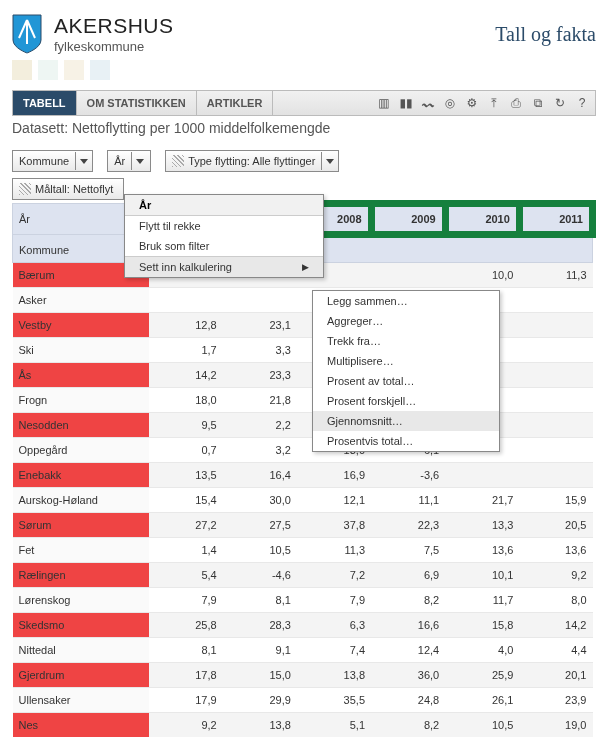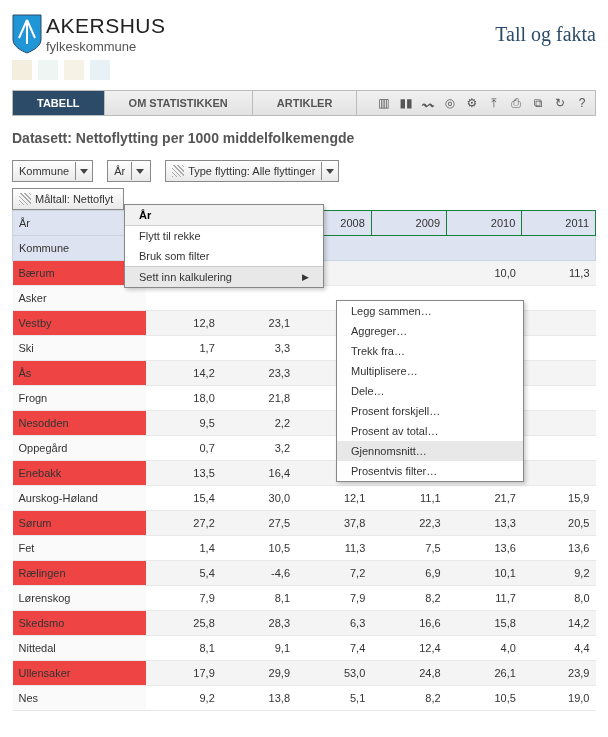--- a/index.html
+++ b/index.html
@@ -1,56 +1,56 @@
 <!DOCTYPE html>
 <html><head>
 <meta charset="utf-8">
 <style>
 html,body{margin:0;padding:0;font-family:Verdana,Arial,sans-serif;font-size:11px;color:#333;background:#fff;width:608px}
 .page{width:608px;padding:14px 12px 12px 12px;box-sizing:border-box}
 .header{display:flex;align-items:center;justify-content:space-between;margin-bottom:6px}
-.brand{display:flex;align-items:center;gap:4px}
+.brand{display:flex;align-items:center;gap:12px}
 .brand-text{display:flex;flex-direction:column;line-height:1}
 .brand-name{font-size:21px;letter-spacing:.5px;font-weight:400;color:#222}
 .brand-sub{font-size:13px;color:#555;margin-top:4px}
 .header-right{font-size:20px;color:#2b4b69;font-family:Georgia,serif}
 .decor{height:24px;margin:4px 0 6px 0;display:flex;gap:6px}
 .decor span{width:20px;height:20px;background:#f3eedd}
 .decor span:nth-child(2){background:#eef6f3}
 .decor span:nth-child(3){background:#f7f2e6}
 .decor span:nth-child(4){background:#e8f1f5}
 .tabs{display:flex;align-items:center;background:linear-gradient(#f1f1f1,#e2e2e2);border:1px solid #bbb;height:24px}
-.tab{padding:0 24px;height:100%;display:flex;align-items:center;font-size:11px;font-weight:bold;color:#555;border-right:1px solid #bbb;cursor:pointer}
+.tab{padding:0 10px;height:100%;display:flex;align-items:center;font-size:11px;font-weight:bold;color:#555;border-right:1px solid #bbb;cursor:pointer}
 .tab.active{background:#2b4b69;color:#fff}
 .toolbar{margin-left:auto;display:flex;align-items:center;gap:8px;padding:0 6px}
 .toolbar .ico{width:14px;height:14px;display:flex;align-items:center;justify-content:center;color:#555;cursor:pointer;font-size:12px}
-h2.title{font-size:14px;font-weight:bold;color:#555;margin:14px 0 14px 0}
+h2.title{font-size:14px;font-weight:normal;color:#555;margin:4px 0 14px 0}
 .controls{display:flex;gap:14px;align-items:center;margin-bottom:6px}
 .dd{display:flex;align-items:center;border:1px solid #8a8a8a;background:linear-gradient(#fff,#e9e9e9);height:20px;font-size:11px;padding:0 0 0 6px;cursor:pointer}
 .dd .ddbtn{width:16px;height:18px;margin-left:6px;border-left:1px solid #8a8a8a;display:flex;align-items:center;justify-content:center}
 .dd.small{width:66px}
 .dash{display:inline-block;width:12px;height:12px;background-image:repeating-linear-gradient(45deg,#aaa 0 1px,transparent 1px 3px);margin-right:4px}
 .controls2{display:flex;align-items:center;margin-bottom:0}
 .tablewrap{position:relative}
 table{border-collapse:collapse;width:100%;font-size:11px}
 th,td{padding:3px 6px;text-align:right;border-bottom:1px solid #e8e8e8;height:18px}
 td:first-child,th:first-child{text-align:left;width:120px}
-thead th{background:#dde3f0;color:#333;font-weight:normal;border:1px solid #15803d}
+thead th{background:#dde3f0;color:#333;font-weight:bold;border:7px solid #15803d}
 .rowhead{background:#dde3f0;text-align:left;font-weight:normal;border:1px solid #cbd2e0}
 tbody tr:nth-child(odd){background:#f4f4f4}
 tbody tr:nth-child(even){background:#fff}
 tbody td:first-child{background:#ef4444}
 tbody tr:nth-child(even) td:first-child{background:#fafafa}
 .menu{position:absolute;background:#fff;border:1px solid #888;box-shadow:2px 2px 4px rgba(0,0,0,.2);font-size:11px;z-index:10}
 .menu .mi{padding:4px 14px 4px 14px;white-space:nowrap;cursor:pointer;display:flex;align-items:center;justify-content:space-between;gap:20px}
 .menu .mi:hover,.menu .mi.hover{background:#e8e8e8}
 .menu .mi.sep-before{border-top:1px solid #ccc}
 .menu .mi.heading{color:#000;font-weight:bold;background:#f1f1f1}
 .menu1{left:112px;top:-6px;width:198px}
-.menu2{left:324px;top:90px;width:186px}
+.menu2{left:300px;top:90px;width:186px}
 .arrow{font-size:9px;color:#333}
 svg.shield{width:30px;height:40px}
 .chev{width:0;height:0;border-left:4px solid transparent;border-right:4px solid transparent;border-top:5px solid #444}
 </style>
 </head>
 <body>
 
 <div class="page">
   <div class="header">
     <div class="brand">
@@ -277,24 +277,33 @@
           <tr>
             <td>Nittedal</td>
             <td>8,1</td>
             <td>9,1</td>
             <td>7,4</td>
             <td>12,4</td>
             <td>4,0</td>
             <td>4,4</td>
           </tr>
           <tr>
+            <td>Gjerdrum</td>
+            <td>17,8</td>
+            <td>15,0</td>
+            <td>13,8</td>
+            <td>36,0</td>
+            <td>25,9</td>
+            <td>20,1</td>
+          </tr>
+          <tr>
             <td>Ullensaker</td>
             <td>17,9</td>
             <td>29,9</td>
-            <td>53,0</td>
+            <td>35,5</td>
             <td>24,8</td>
             <td>26,1</td>
             <td>23,9</td>
           </tr>
           <tr>
             <td>Nes</td>
             <td>9,2</td>
             <td>13,8</td>
             <td>5,1</td>
             <td>8,2</td>
@@ -327,29 +336,26 @@
       <div class="mi">
           <span>Aggreger…</span>
         </div>
       <div class="mi">
           <span>Trekk fra…</span>
         </div>
       <div class="mi">
           <span>Multiplisere…</span>
         </div>
       <div class="mi">
-          <span>Dele…</span>
+          <span>Prosent av total…</span>
         </div>
       <div class="mi">
           <span>Prosent forskjell…</span>
-        </div>
-      <div class="mi">
-          <span>Prosent av total…</span>
         </div>
       <div class="mi hover">
           <span>Gjennomsnitt…</span>
         </div>
       <div class="mi">
-          <span>Prosentvis filter…</span>
+          <span>Prosentvis total…</span>
         </div>
     </div>
   </div>
 </div>
 
 </body></html>

